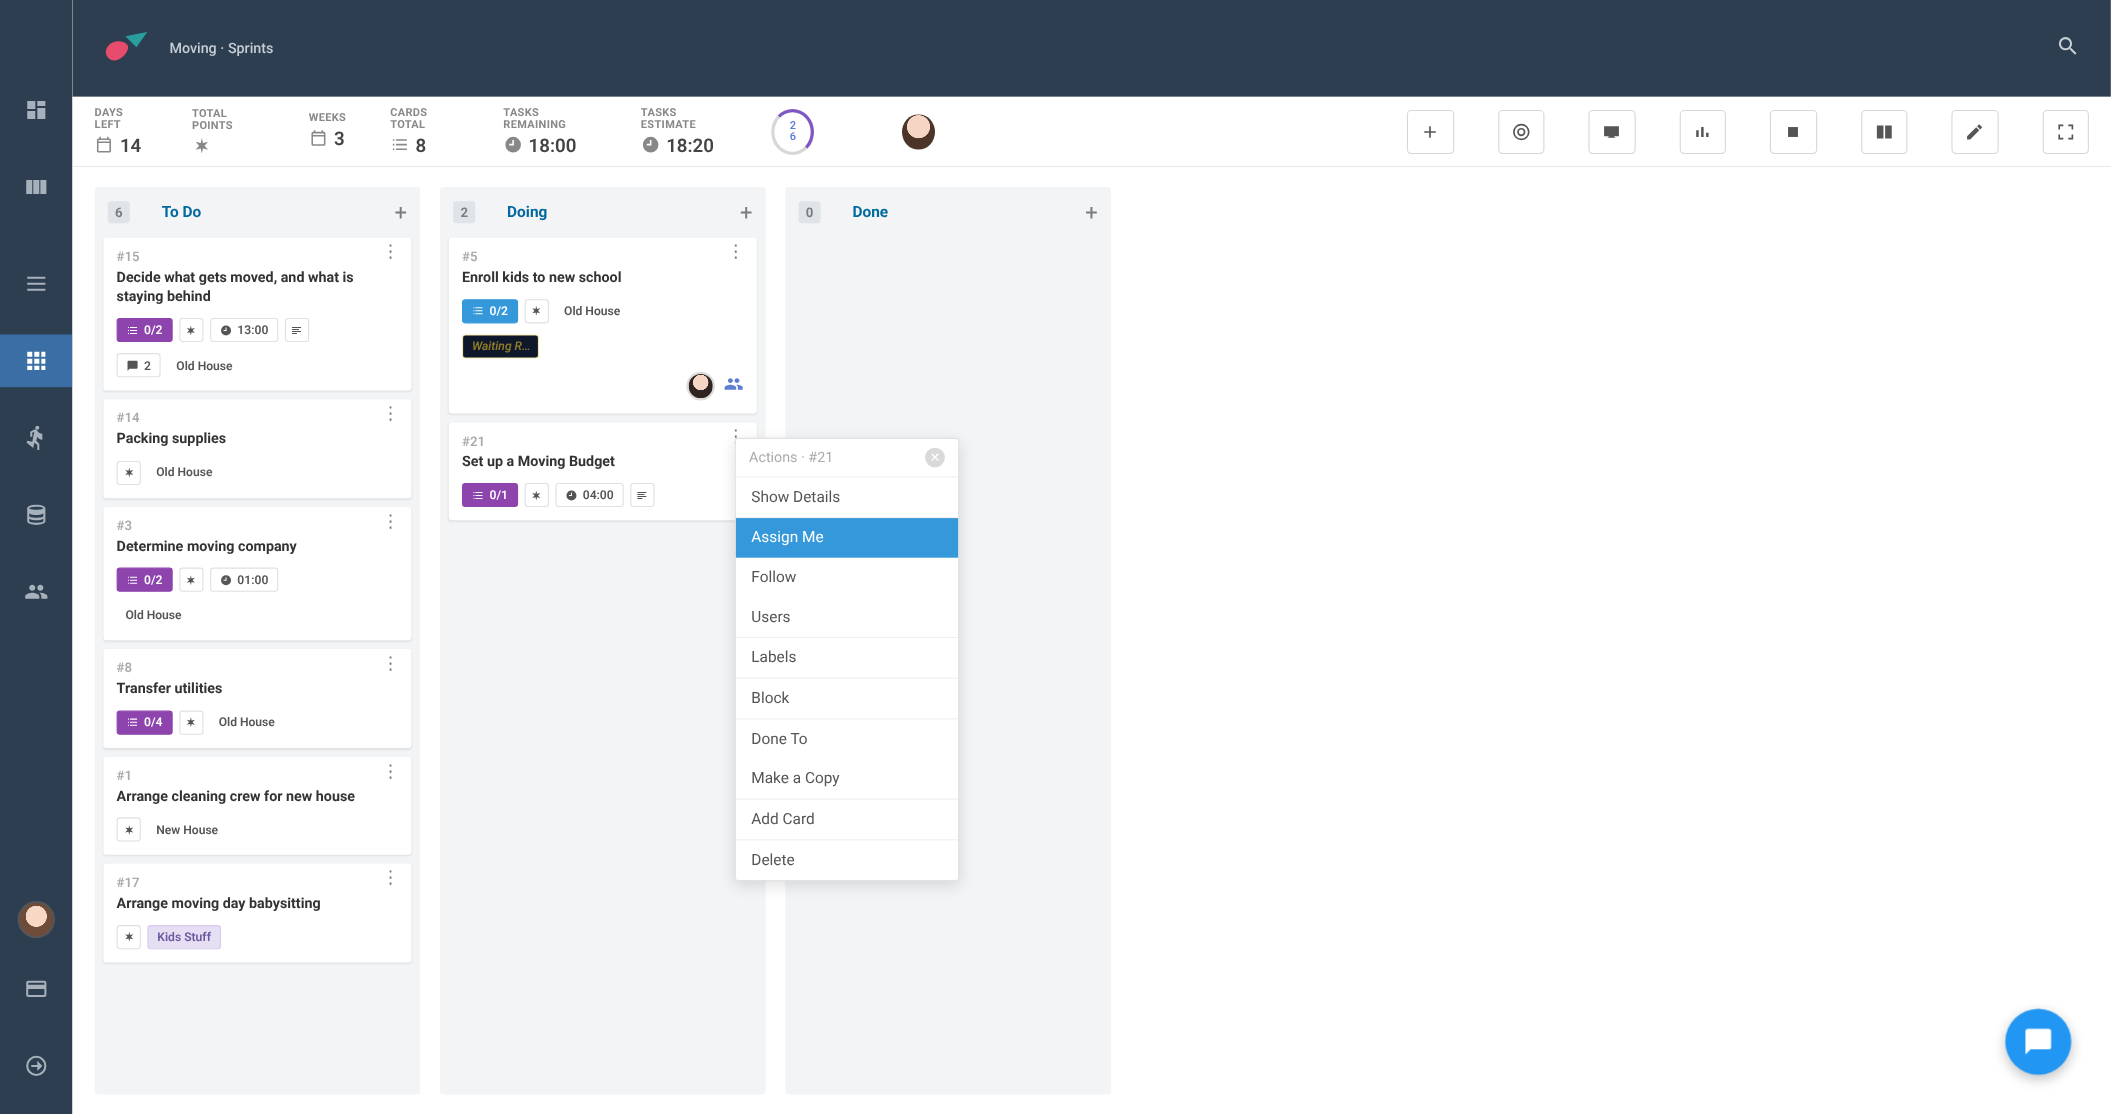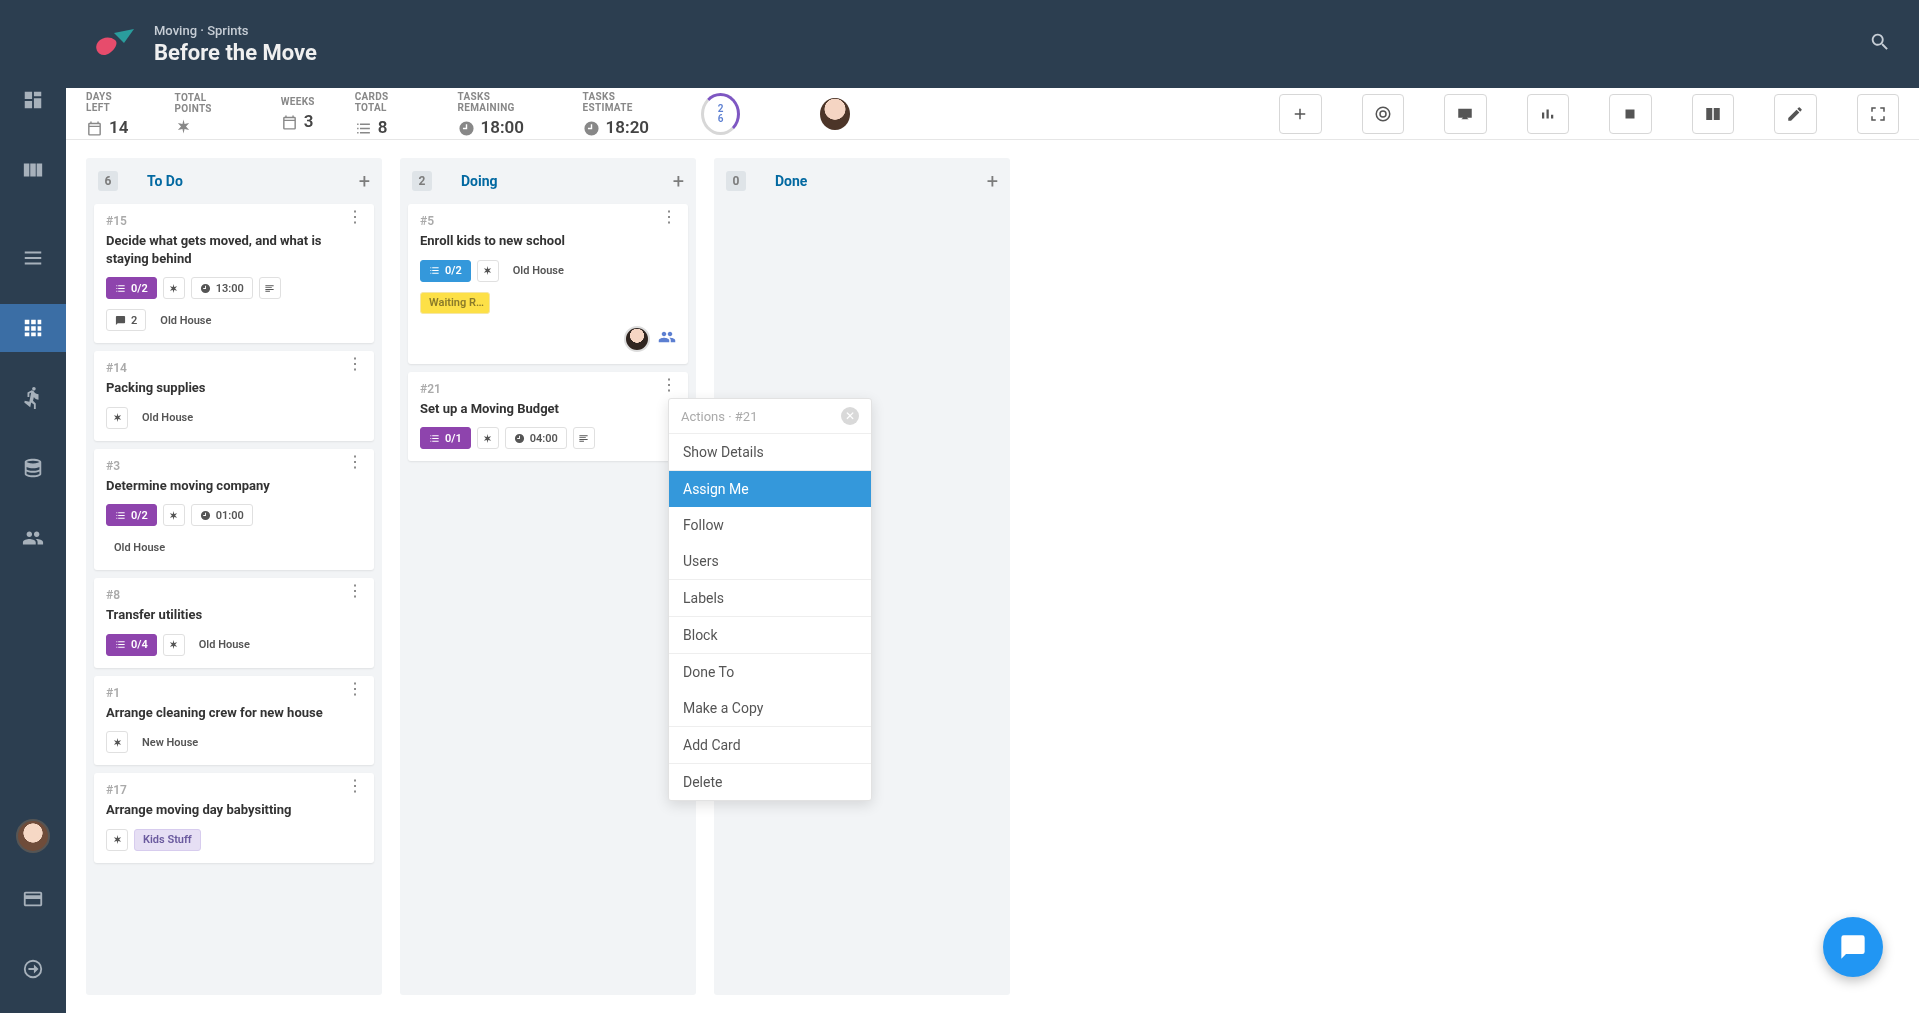--- a/index.html
+++ b/index.html
@@ -51,31 +51,31 @@
 }
 .logo { width: 46px; height: 30px; margin-right: 14px; position: relative; }
 .logo svg { width: 46px; height: 30px; }
 .header-text { flex: 1; }
 .breadcrumb { font-size: 13px; color: #c7ced6; font-weight: 500; }
 .page-title { font-size: 22px; font-weight: 700; color: #f0f0f0; margin-top: 2px; }
 .search-icon { color: #c7ced6; cursor: pointer; }
 .search-icon svg { width: 22px; height: 22px; fill: currentColor; }
 
 .toolbar {
-  height: 52px;
+  height: 64px;
   background: #fff;
   border-bottom: 1px solid #e6e6e6;
   display: flex;
   align-items: center;
   padding: 0 20px;
   gap: 40px;
 }
 .stat { display: flex; flex-direction: column; gap: 4px; }
 .stat-label { font-size: 10px; color: #888; font-weight: 700; letter-spacing: 0.3px; }
-.stat-value { font-size: 17px; color: #444; font-weight: 600; display: flex; align-items: flex-end; gap: 6px; }
+.stat-value { font-size: 17px; color: #444; font-weight: 600; display: flex; align-items: flex-start; gap: 6px; }
 .stat-value svg { width: 17px; height: 17px; fill: #888; }
 .progress-ring {
   width: 42px; height: 42px; border-radius: 50%;
   border: 3px solid #d7d7d7;
   border-top-color: #7e57c2;
   border-right-color: #7e57c2;
   display: flex; align-items: center; justify-content: center;
   flex-direction: column;
   font-size: 10px; color: #5c7fd1; font-weight: 600; line-height: 1;
 }
@@ -137,21 +137,21 @@
 .card-title { font-size: 13px; font-weight: 700; color: #333; margin-top: 4px; line-height: 1.35; }
 .card-tags { display: flex; flex-wrap: wrap; gap: 6px; margin-top: 10px; align-items: flex-start; }
 .tag {
   height: 22px; padding: 0 8px; border-radius: 3px; font-size: 11px; font-weight: 600;
   display: inline-flex; align-items: center; gap: 5px;
   border: 1px solid #e0e0e0; color: #555; background: #fff;
 }
 .tag svg { width: 11px; height: 11px; fill: currentColor; }
 .tag.purple { background: #8e44ad; color: #fff; border-color: #8e44ad; }
 .tag.blue { background: #3498db; color: #fff; border-color: #3498db; }
-.tag.yellow { background: #fde047; color: #8a7a2a; border-color: #f5e6a6; }
+.tag.yellow { background: #0f172a; color: #8a7a2a; border-color: #f5e6a6; font-style: italic; }
 .tag.lav { background: #e6dff4; color: #6a5a9e; border-color: #d7ccee; }
 .tag.iconic { padding: 0; width: 22px; justify-content: center; }
 .card-footer { display: flex; justify-content: flex-end; align-items: center; gap: 8px; margin-top: 12px; }
 .card-footer .avatar { width: 26px; height: 26px; border-radius: 50%; background: radial-gradient(circle at 50% 35%, #f5d5c3 38%, #302520 40%); border: 2px solid #ddd; }
 .group-icon svg { width: 18px; height: 18px; fill: #5c7fd1; }
 
 .context-menu {
   position: absolute;
   left: 602px; top: 398px;
   width: 204px;
@@ -235,21 +235,20 @@
   <div class="main">
     <div class="header">
       <div class="logo">
         <svg viewBox="0 0 46 30">
             <path fill="#e74c6c" d="M10 26c-7 0-10-8-6-13s12-6 17-2-4 15-11 15z"></path>
             <path fill="#2a9d9d" d="M20 4l20-4-10 14z"></path>
           </svg>
       </div>
       <div class="header-text">
         <div class="breadcrumb">Moving · Sprints</div>
-        <div class="page-title">Before the Move</div>
       </div>
       <div class="search-icon">
         <svg viewBox="0 0 24 24">
             <path d="M15.5 14h-.79l-.28-.27a6.5 6.5 0 10-.7.7l.27.28v.79l5 5L20.49 19l-5-5zm-6 0a4.5 4.5 0 110-9 4.5 4.5 0 010 9z"></path>
           </svg>
       </div>
     </div>
 
     <div class="toolbar">
       <div class="stat">

